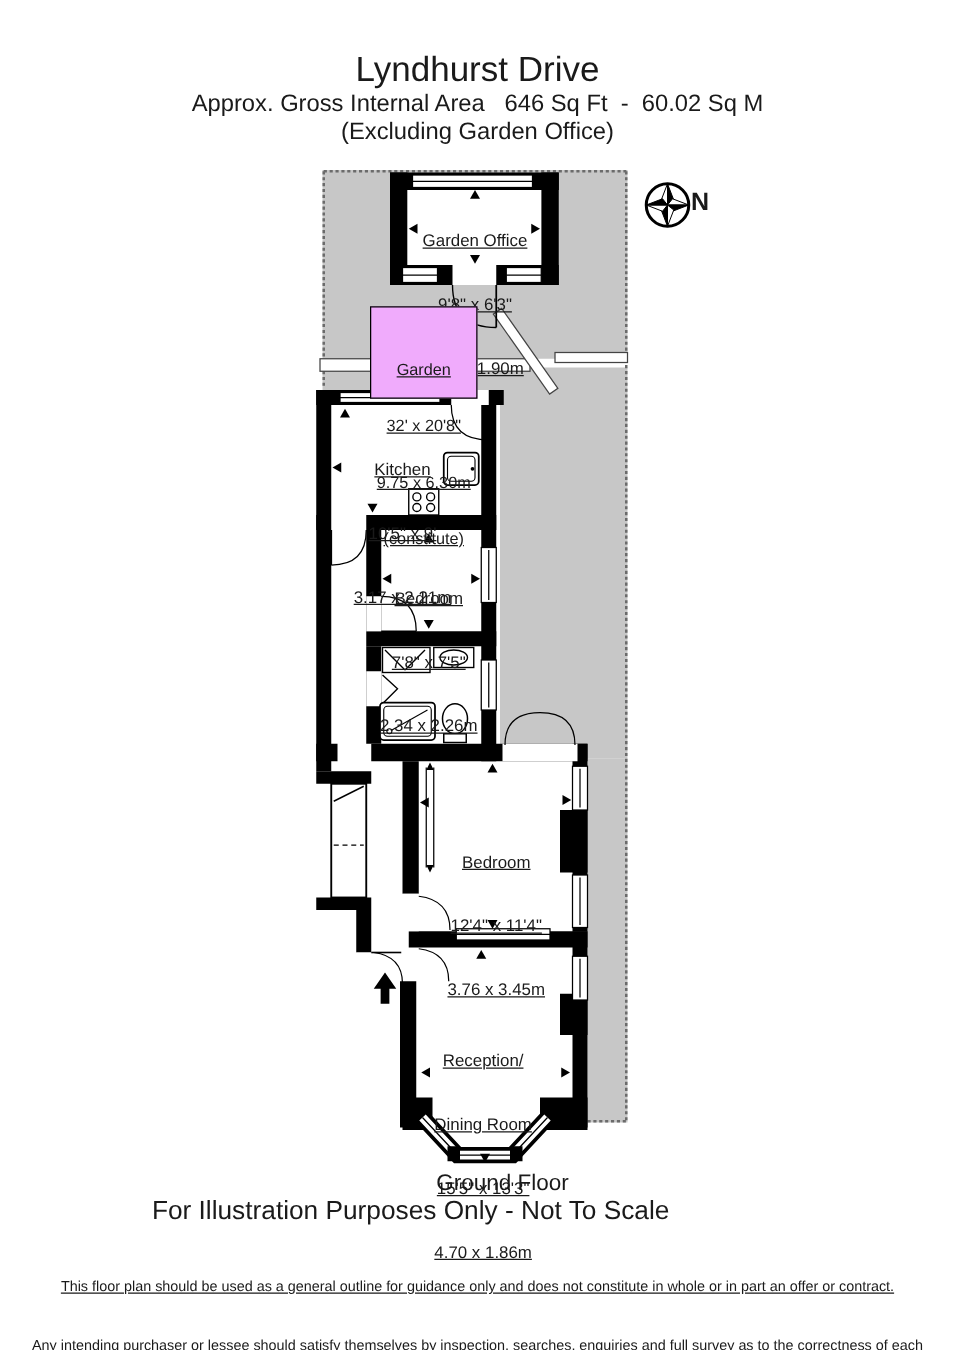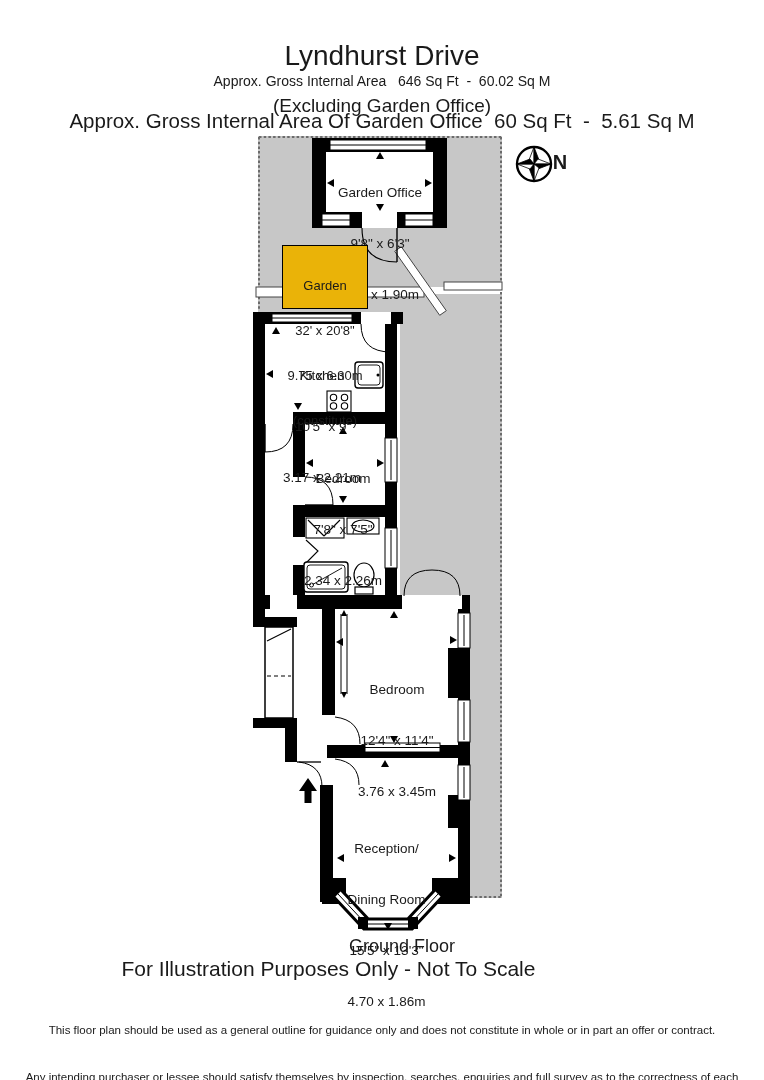--- a/index.html
+++ b/index.html
@@ -1,46 +1,45 @@
 <!DOCTYPE html>
 <html><head>
 <meta charset="utf-8">
 <style>
   html,body{margin:0;padding:0;background:#fff;}
   #page{position:relative;width:764px;height:1080px;background:#ffffff;overflow:hidden;
         font-family:"Liberation Sans", sans-serif;color:#1a1a1a;}
   #plan-svg{position:absolute;left:0;top:0;}
   .txt{position:absolute;text-align:center;white-space:pre-wrap;color:#1a1a1a;}
   .hdr-title{left:0;top:40px;width:764px;font-size:28px;}
-  .hdr-line{left:0;top:73px;width:764px;font-size:14px;}
+  .hdr-line{left:0;top:73px;width:764px;font-size:19px;}
   .hdr-note{left:0;top:95px;width:764px;font-size:19px;}
   .hdr-line2{left:0;top:109px;width:764px;font-size:20.5px;}
   .room-label{font-size:13.5px;line-height:17px;}
   .office-label{left:312px;top:150px;width:136px;}
   .kitchen-label{left:262px;top:333px;width:120px;}
   .b1-label{left:295px;top:436px;width:96px;}
   .b2-label{left:338px;top:647px;width:118px;}
   .rec-label{left:329px;top:806px;width:115px;}
-  .garden-box{left:282px;top:245px;width:84px;height:60px;background:#eab308;
-              border:1.5px solid #000;font-size:13px;line-height:15px;padding-top:2px;}
+  .garden-box{left:296px;top:245px;width:84px;height:60px;background:#f0abfc;
+              border:1.5px solid #000;font-size:13px;line-height:15px;padding-top:12px;}
   .compass-n{left:548px;top:151px;width:24px;font-size:20px;font-weight:bold;}
   .ground-floor{left:0;top:936px;width:764px;font-size:18px;padding-left:20px;}
   .scale-notice{left:0;top:957px;width:657px;font-size:21px;}
   .disclaimer{left:0;top:992px;width:764px;font-size:11.5px;line-height:15.5px;}
-  .lbl-line{display:block;}
+  .lbl-line{display:block;text-decoration:underline;}
 </style>
 </head>
 <body>
 
 <div id="page">
 
   <div class="txt hdr-title">Lyndhurst Drive</div>
   <div class="txt hdr-line">Approx. Gross Internal Area   646 Sq Ft  -  60.02 Sq M</div>
   <div class="txt hdr-note">(Excluding Garden Office)</div>
-  <div class="txt hdr-line2">Approx. Gross Internal Area Of Garden Office  60 Sq Ft  -  5.61 Sq M</div>
 
   <svg id="plan-svg" width="764" height="1080" viewBox="0 0 764 1080">
 
     <g>
       <rect x="258" y="136" width="244" height="151" fill="#c7c7c7"></rect>
       <rect x="258" y="297" width="146" height="16" fill="#c7c7c7"></rect>
       <rect x="400" y="294" width="102" height="313" fill="#c7c7c7"></rect>
       <rect x="470" y="607" width="32" height="291" fill="#c7c7c7"></rect>
 
       <g stroke="#6b6b6b" stroke-width="2" stroke-dasharray="2.5,2.2" fill="none">

